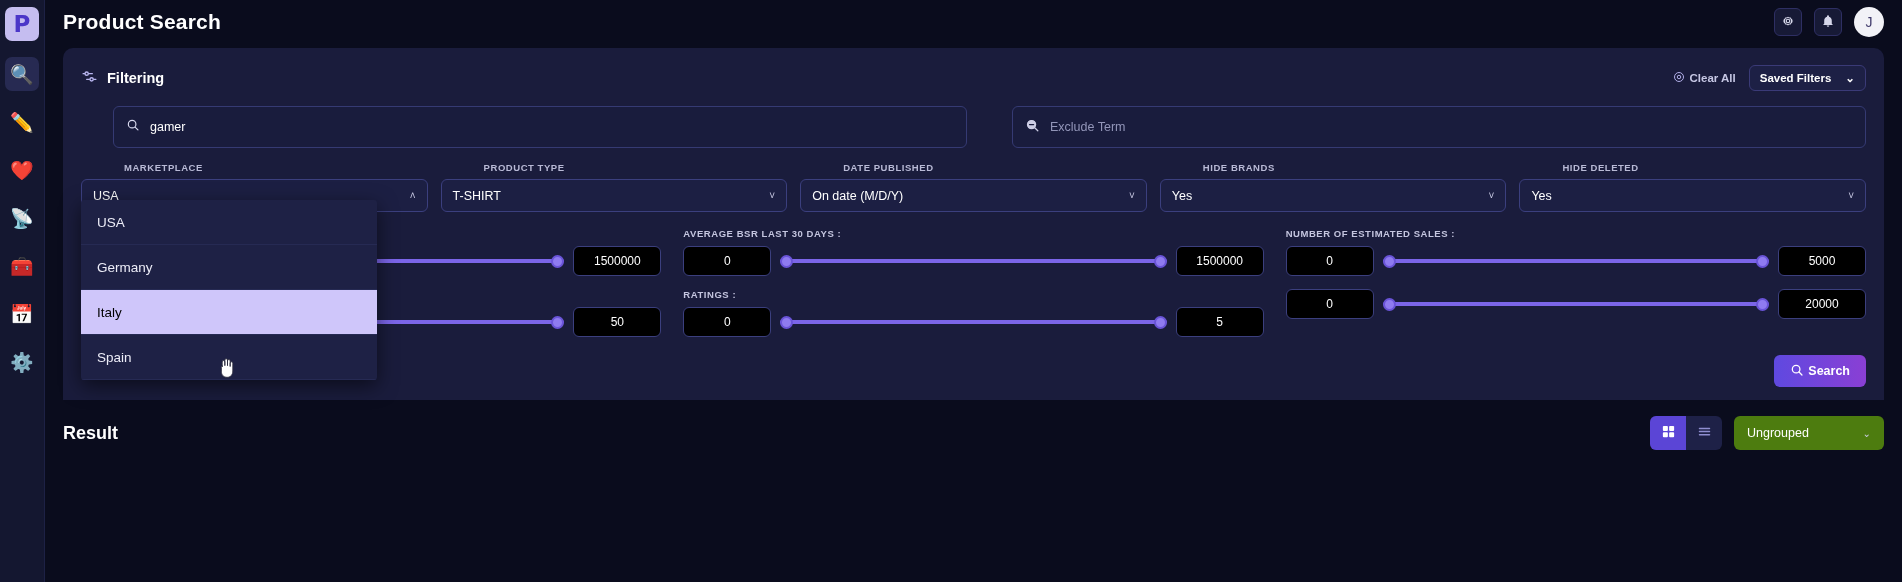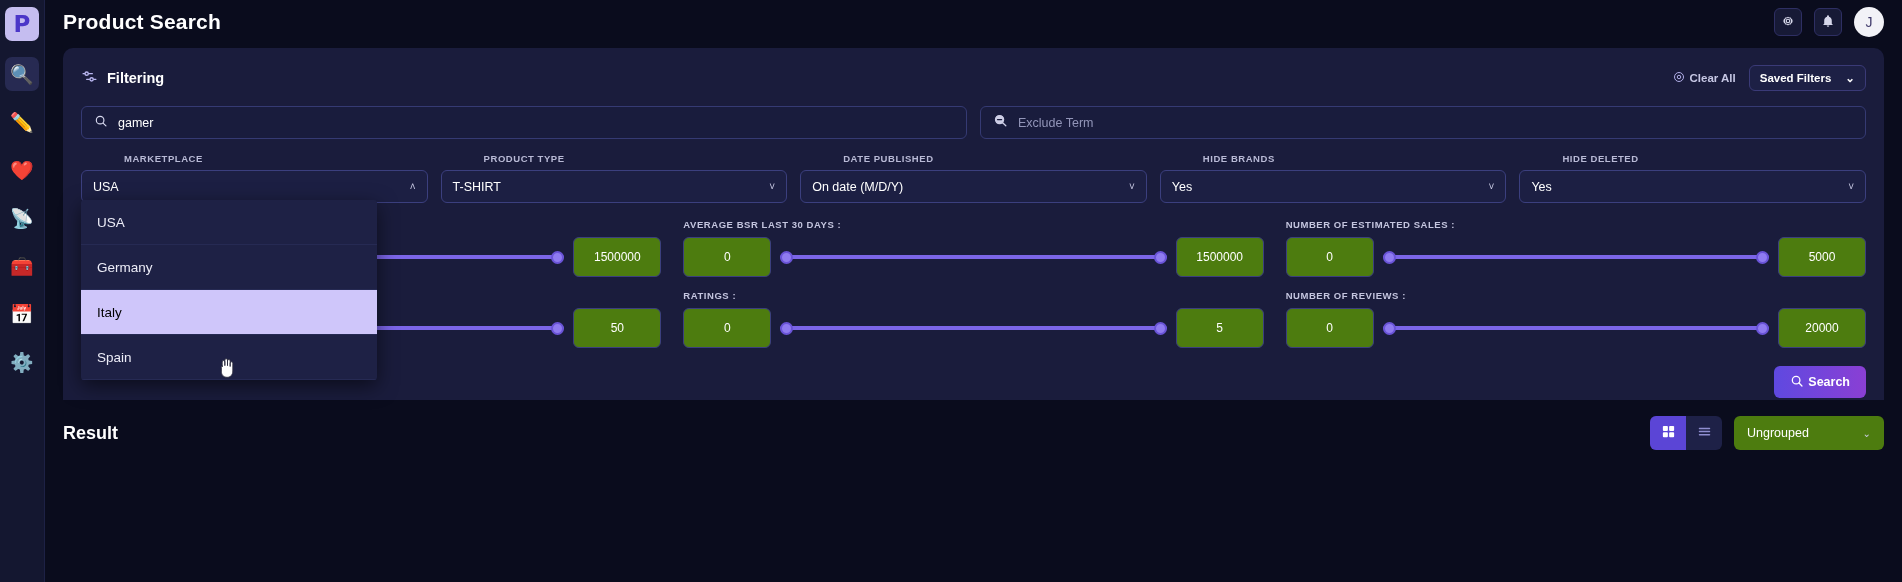--- a/index.html
+++ b/index.html
@@ -81,23 +81,23 @@
   .saved-filters {
     border: 1px solid #3a3a77; border-radius: 6px;
     background: #1d2045;
     color: #ffffff; font-size: 11.5px; font-weight: bold;
     height: 26px; display: flex; align-items: center; gap: 14px;
     padding: 8px 10px;
   }
 
   .search-row { display: flex; gap: 13px; margin-top: 14px; }
   .text-field {
-    flex: 1; height: 33px; border: 1px solid #353a73;
+    flex: 1; height: 42px; border: 1px solid #353a73;
     border-radius: 6px; background: #191c3d;
-    display: flex; align-items: center; padding: 0 12px; gap: 10px;
+    display: flex; align-items: center; padding: 0 12px; gap: 10px; margin-left: 32px;
   }
   .text-field .val { color: #ffffff; font-size: 12.5px; }
   .text-field .ph { color: #9295b8; font-size: 12.5px; }
 
   .grid5 {
     display: grid; grid-template-columns: repeat(5, 1fr);
     gap: 13px; margin-top: 14px;
   }
   .fld-label {
     font-size: 9.5px; letter-spacing: .55px; color: #b9bad6;
@@ -130,22 +130,22 @@
   .slider-grid {
     display: grid; grid-template-columns: repeat(3, 1fr);
     gap: 13px 22px; margin-top: 16px;
   }
   .sl-label {
     font-size: 9.5px; letter-spacing: .55px; color: #c4c5df;
     text-transform: uppercase; margin-bottom: 7px; font-weight: bold;
   }
   .sl-row { display: flex; align-items: center; gap: 9px; }
   .num-box {
-    width: 88px; height: 40px; border: 1px solid #3b3f7e;
-    border-radius: 6px; background: #4d7c0f;
+    width: 88px; height: 30px; border: 1px solid #3b3f7e;
+    border-radius: 6px; background: #000000;
     display: flex; align-items: center; justify-content: center;
     color: #ffffff; font-size: 12px;
   }
   .track {
     flex: 1; height: 18px; position: relative; display: flex; align-items: center;
   }
   .track .bar {
     position: absolute; left: 0; right: 0; height: 4px;
     background: #7b65e8; border-radius: 3px;
   }
@@ -388,21 +388,20 @@
             <div class="num-box">0</div>
             <div class="track">
               <div class="bar"></div>
               <div class="knob left"></div>
               <div class="knob right"></div>
             </div>
             <div class="num-box">5</div>
           </div>
         </div>
         <div>
-          <div class="sl-label">NUMBER OF REVIEWS :</div>
           <div class="sl-row">
             <div class="num-box">0</div>
             <div class="track">
               <div class="bar"></div>
               <div class="knob left"></div>
               <div class="knob right"></div>
             </div>
             <div class="num-box">20000</div>
           </div>
         </div>

